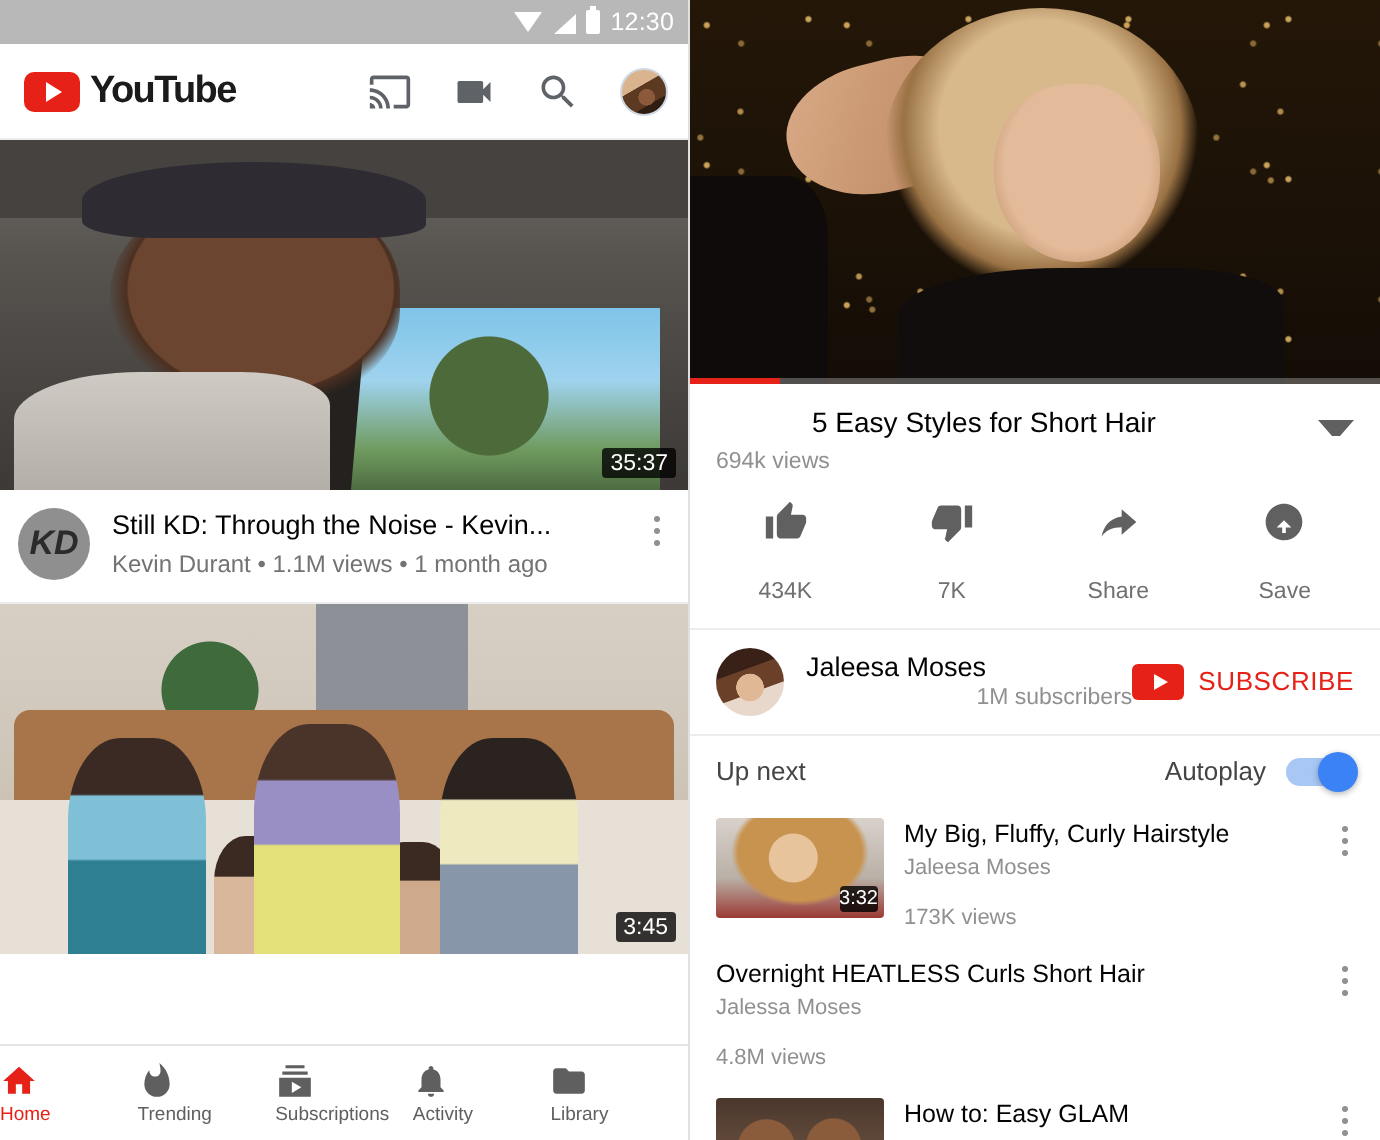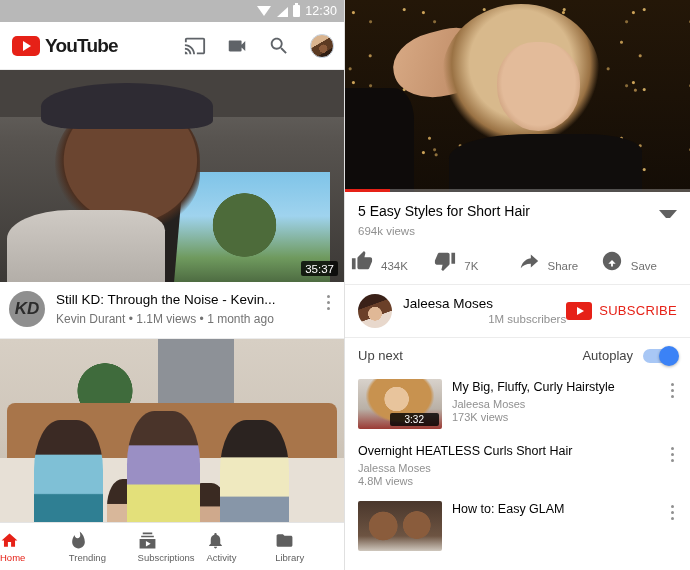--- a/index.html
+++ b/index.html
@@ -55,21 +55,21 @@
     background:
       radial-gradient(circle at 56% 62%, #8a5a3a 0 22%, transparent 23%),
       linear-gradient(150deg,#d9b48f 0 38%, #5c3a22 39% 72%, #2f1d12 73%),
       #7a98b8;
     border:1px solid #cfd8e3;
   }
 
   
   .feed { height:calc(570px - 22px - 48px - 48px); overflow:hidden; }
   .vcard { background:#fff; }
-  .thumb { position:relative; width:100%; height:212px; overflow:hidden; }
+  .thumb { position:relative; width:100%; height:175px; overflow:hidden; }
   .dur {
     position:absolute; right:6px; bottom:6px; background:rgba(0,0,0,.78);
     color:#fff; font-size:11.5px; padding:1.5px 4px; border-radius:2px; font-weight:500;
   }
   .vmeta { display:flex; padding:9px 8px 11px 9px; align-items:flex-start; }
   .ch-av { width:36px; height:36px; border-radius:50%; flex:none; margin-right:11px; }
   .kd-av {
     background:#8f8f8f; display:flex; align-items:center; justify-content:center;
     color:#2b2b2b; font-size:17px; font-weight:bold; font-style:italic;
   }
@@ -178,31 +178,31 @@
   .pl-shoulder {
     position:absolute; left:30%; bottom:0; width:56%; height:30%;
     background:#100d0c; border-radius:42% 30% 0 0;
   }
   .pl-sleeve { position:absolute; left:0; top:46%; width:20%; height:54%; background:#0e0b0a; border-radius:0 30% 0 0; }
   .progressbar { position:absolute; left:0; bottom:0; height:3px; width:100%; background:rgba(255,255,255,.28); }
   .progressbar .fill { height:100%; background:#e62117; }
 
   .vhead { padding:11px 13px 9px 13px; display:flex; align-items:flex-start; }
   .vhead-txt { flex:1; min-width:0; }
-  .vhead-title { font-size:14px; color:#030303; font-weight:500; line-height:1.25; }
+  .vhead-title { font-size:14px; color:#030303; font-weight:500; line-height:1.25;margin-left:48px; }
   .vhead-views { font-size:11.5px; color:#909090; margin-top:4px; }
   .chev { width:18px; height:18px; flex:none; margin-top:2px; }
   .chev:after {
     content:""; display:block; margin:5px auto 0;
     border-left:7px solid transparent; border-right:7px solid transparent;
     border-top:8px solid #606060;
   }
 
   .actions { display:flex; padding:4px 6px 12px; }
-  .action { flex:1; display:flex; flex-direction:row; align-items:flex-end; gap:8px; }
+  .action { flex:1; display:flex; flex-direction:column; align-items:center; gap:18px; }
   .action svg { width:22px; height:22px; fill:#606060; }
   .action-lbl { font-size:11.5px; color:#707070; }
 
   .chrow { display:flex; align-items:center; padding:9px 13px; border-top:1px solid #ececec; border-bottom:1px solid #ececec; }
   .ch-pic {
     width:34px; height:34px; border-radius:50%; flex:none; margin-right:11px;
     background:
       radial-gradient(circle at 50% 58%, #e0b896 0 26%, transparent 27%),
       linear-gradient(160deg,#3a2118 0 34%, #6b4029 35% 62%, #e8d8cc 63%);
   }
@@ -226,26 +226,26 @@
   .toggle { width:34px; height:14px; border-radius:8px; background:#a8c7f5; position:relative; }
   .toggle .knob {
     position:absolute; right:-2px; top:-3px; width:20px; height:20px;
     border-radius:50%; background:#3b82f6; box-shadow:0 1px 3px rgba(0,0,0,.3);
   }
 
   .sugg { display:flex; padding:7px 10px 7px 13px; align-items:flex-start; }
   .sthumb { width:84px; height:50px; flex:none; margin-right:10px; position:relative; border-radius:2px; overflow:hidden; }
   .sdur {
     position:absolute; right:3px; bottom:3px; background:rgba(0,0,0,.8);
-    color:#fff; font-size:10px; padding:1px 15px; border-radius:2px;
+    color:#fff; font-size:10px; padding:1px 0; border-radius:2px;
   }
   .stexts { flex:1; min-width:0; }
   .stitle { font-size:12.5px; color:#030303; line-height:1.3; font-weight:500; }
   .schan { font-size:11px; color:#909090; margin-top:3px; }
-  .sviews { font-size:11px; color:#909090; margin-top:1px; }
+  .sviews { font-size:11px; color:#909090; margin-top:13px; }
 
   .art-curly {
     width:100%; height:100%;
     background:
       radial-gradient(circle at 46% 40%, #e8c49c 0 22%, transparent 23%),
       radial-gradient(ellipse at 50% 34%, #c8924f 0 52%, transparent 58%),
       linear-gradient(180deg,#d8d2cb 0%, #b9b0a6 60%, #9b3a34 100%);
   }
   .art-twin {
     width:100%; height:100%;

